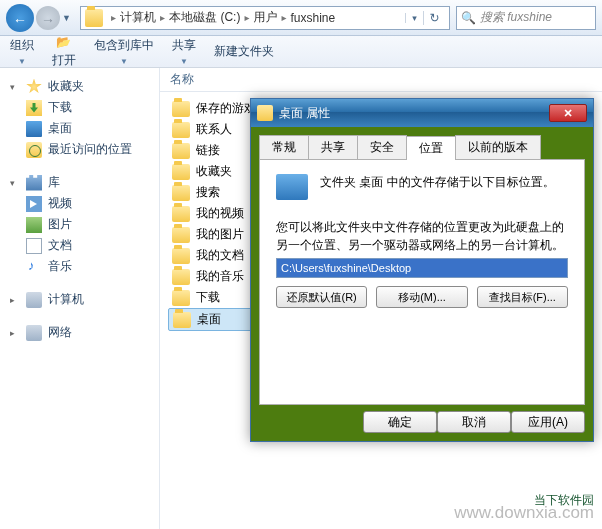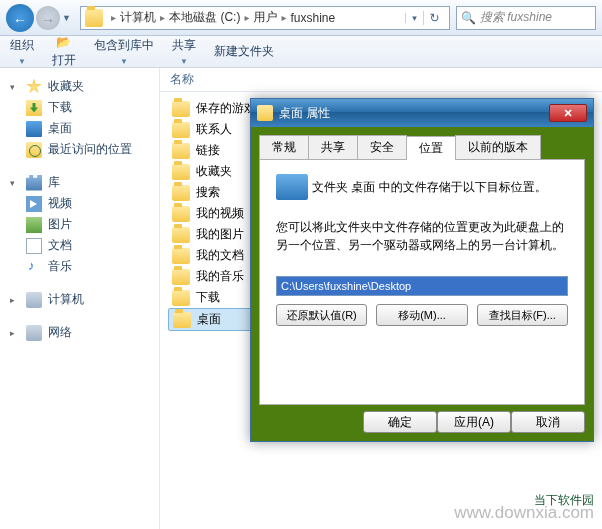--- a/index.html
+++ b/index.html
@@ -63,23 +63,23 @@
 .dialog { position: absolute; left: 250px; top: 98px; width: 344px; height: 344px; background: #4d7c0f; border: 1px solid #3b6ea5; box-shadow: 0 0 12px rgba(0,0,0,.4); }
 .dlg-title { height: 28px; background: linear-gradient(#5a9fd4, #2b70ab 45%, #1f5c93 46%, #3b82be); display: flex; align-items: center; padding: 0 6px; color: #fff; font-size: 12px; }
 .dlg-title .tico { width:16px; height:16px; margin-right:6px; background: linear-gradient(#ffe9a0,#f5c94d); border-radius:2px;}
 .dlg-title .spacer { flex:1; }
 .dlg-close { width: 38px; height: 18px; background: linear-gradient(#e57373,#c62828); border: 1px solid #8a1f1f; border-radius: 2px; color:#fff; display:flex;align-items:center;justify-content:center; font-weight:bold; font-size:11px;}
 .dlg-body { padding: 8px; height: calc(100% - 28px); display:flex; flex-direction:column; }
 .tabs { display: flex; border-bottom: 1px solid #b0b0b0; }
 .tab { padding: 3px 12px; background: #f0f0f0; border: 1px solid #b0b0b0; border-bottom: none; margin-right: -1px; position: relative; }
 .tab.active { background: #fff; top: 1px; }
 .tab-content { flex:1; background: #fff; border: 1px solid #b0b0b0; border-top: none; padding: 14px 16px; display:flex; flex-direction:column; }
-.loc-row { display:flex; align-items:center; gap:4px; margin-bottom: 18px; }
+.loc-row { display:flex; align-items:flex-start; gap:12px; margin-bottom: 18px; }
 .loc-icon { width: 32px; height: 26px; background: linear-gradient(#6ab0e8,#2f78bc); border-radius:2px; }
-.loc-msg { line-height: 1.5; margin-bottom: 22px; font-family: Liberation Serif, serif; }
+.loc-msg { line-height: 1.5; margin-bottom: 4px; font-family: Liberation Serif, serif; }
 .loc-input { width: 100%; height: 20px; border: 1px solid #7a9ac0; background: #3a72c8; color: #fff; padding: 0 4px; font-size: 11px; }
 .loc-btns { display:flex; gap: 9px; margin-top: 8px; align-items: center; }
 .loc-btns button { flex:1; height: 22px; background: linear-gradient(#fdfdfd,#e4e4e4); border:1px solid #8a8a8a; border-radius:3px; font-size:11px; }
 .dlg-footer { display:flex; justify-content:flex-end; padding: 6px 0 0; }
 .dlg-footer button { width: 74px; height: 22px; background: linear-gradient(#fdfdfd,#e4e4e4); border:1px solid #8a8a8a; border-radius:3px; font-size:12px; }
 
 .wm { position:absolute; right:8px; bottom:6px; color:#bbb; font-size:17px; pointer-events:none;}
 .wm2 { position:absolute; right:8px; bottom:20px; color:#14532d; font-size:12px; pointer-events:none;}
 </style>
 </head>
@@ -275,20 +275,20 @@
       <input class="loc-input" value="C:\Users\fuxshine\Desktop" style="">
       <div class="loc-btns">
         <button>还原默认值(R)</button>
         <button>移动(M)...</button>
         <button>查找目标(F)...</button>
       </div>
       <div style="flex:1"></div>
     </div>
     <div class="dlg-footer">
       <button>确定</button>
+      <button>取消</button>
       <button>应用(A)</button>
-      <button>取消</button>
     </div>
   </div>
 </div>
 
 <div class="wm2">当下软件园</div>
 <div class="wm">www.downxia.com</div>
 
 </body></html>

